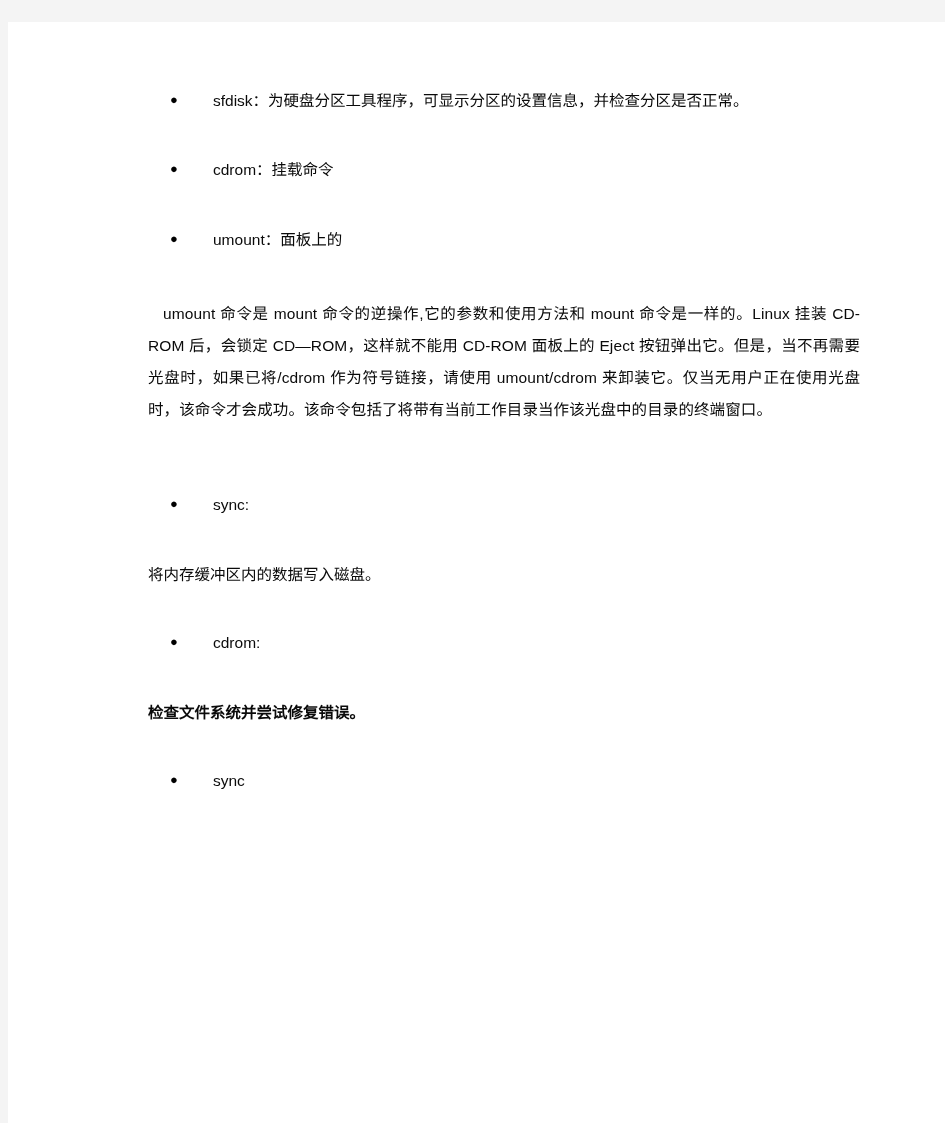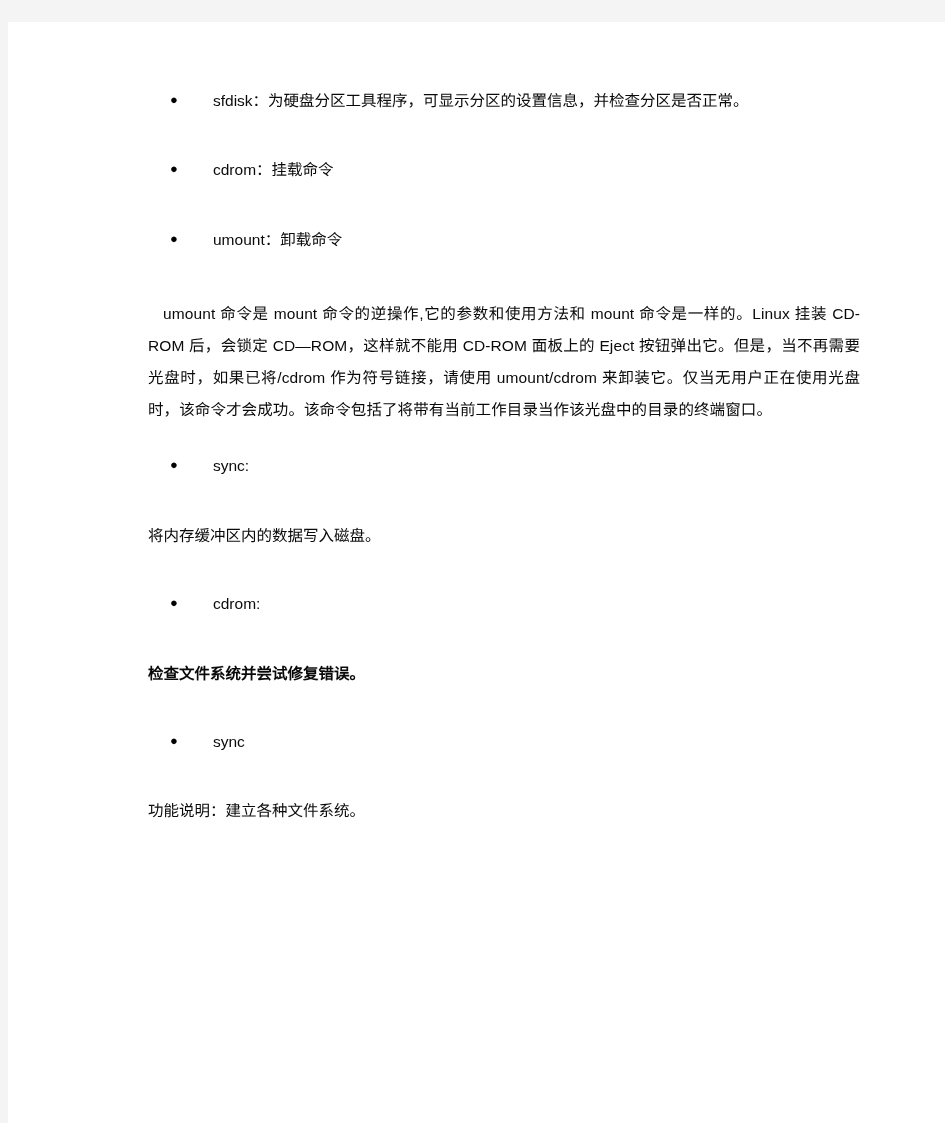--- a/index.html
+++ b/index.html
@@ -51,21 +51,21 @@
     font-size: 13px;
     line-height: 1.6;
     color: #000000;
   }
   .bullet-item .bullet-text {
     display: inline;
   }
 
   
   .body-paragraph {
-    margin: 0 0 29px 0;
+    margin: 0 0 68px 0;
     text-indent: 15px;
     font-size: 15.5px;
     line-height: 2.06;
     text-align: justify;
     letter-spacing: 0.1px;
   }
 
   
   .caption-line {
     margin: 8px 0 46px 0;
@@ -85,22 +85,21 @@
     white-space: pre;
   }
 </style>
 </head>
 <body>
 
 <div class="page-sheet">
   <div class="page-body" id="page-body">
       <div class="bullet-item"><span class="bullet-glyph">●</span><span class="bullet-text">sfdisk：为硬盘分区工具程序，可显示分区的设置信息，并检查分区是否正常。</span></div>
       <div class="bullet-item"><span class="bullet-glyph">●</span><span class="bullet-text">cdrom：挂载命令</span></div>
-      <div class="bullet-item"><span class="bullet-glyph">●</span><span class="bullet-text">umount：卸载命令</span></div>
+      <div class="bullet-item"><span class="bullet-glyph">●</span><span class="bullet-text">umount：面板上的</span></div>
       <p class="body-paragraph">umount 命令是 mount 命令的逆操作,它的参数和使用方法和 mount 命令是一样的。Linux 挂装 CD-ROM 后，会锁定 CD—ROM，这样就不能用 CD-ROM 面板上的 Eject 按钮弹出它。但是，当不再需要光盘时，如果已将/cdrom 作为符号链接，请使用 umount/cdrom 来卸装它。仅当无用户正在使用光盘时，该命令才会成功。该命令包括了将带有当前工作目录当作该光盘中的目录的终端窗口。</p>
       <div class="bullet-item"><span class="bullet-glyph">●</span><span class="bullet-text">sync:</span></div>
       <p class="caption-line">将内存缓冲区内的数据写入磁盘。</p>
       <div class="bullet-item"><span class="bullet-glyph">●</span><span class="bullet-text">cdrom:</span></div>
       <p class="caption-line is-bold">检查文件系统并尝试修复错误。</p>
       <div class="bullet-item"><span class="bullet-glyph">●</span><span class="bullet-text">sync</span></div>
-      <p class="caption-line">功能说明：建立各种文件系统。</p>
     </div>
 </div>
 
 </body></html>

